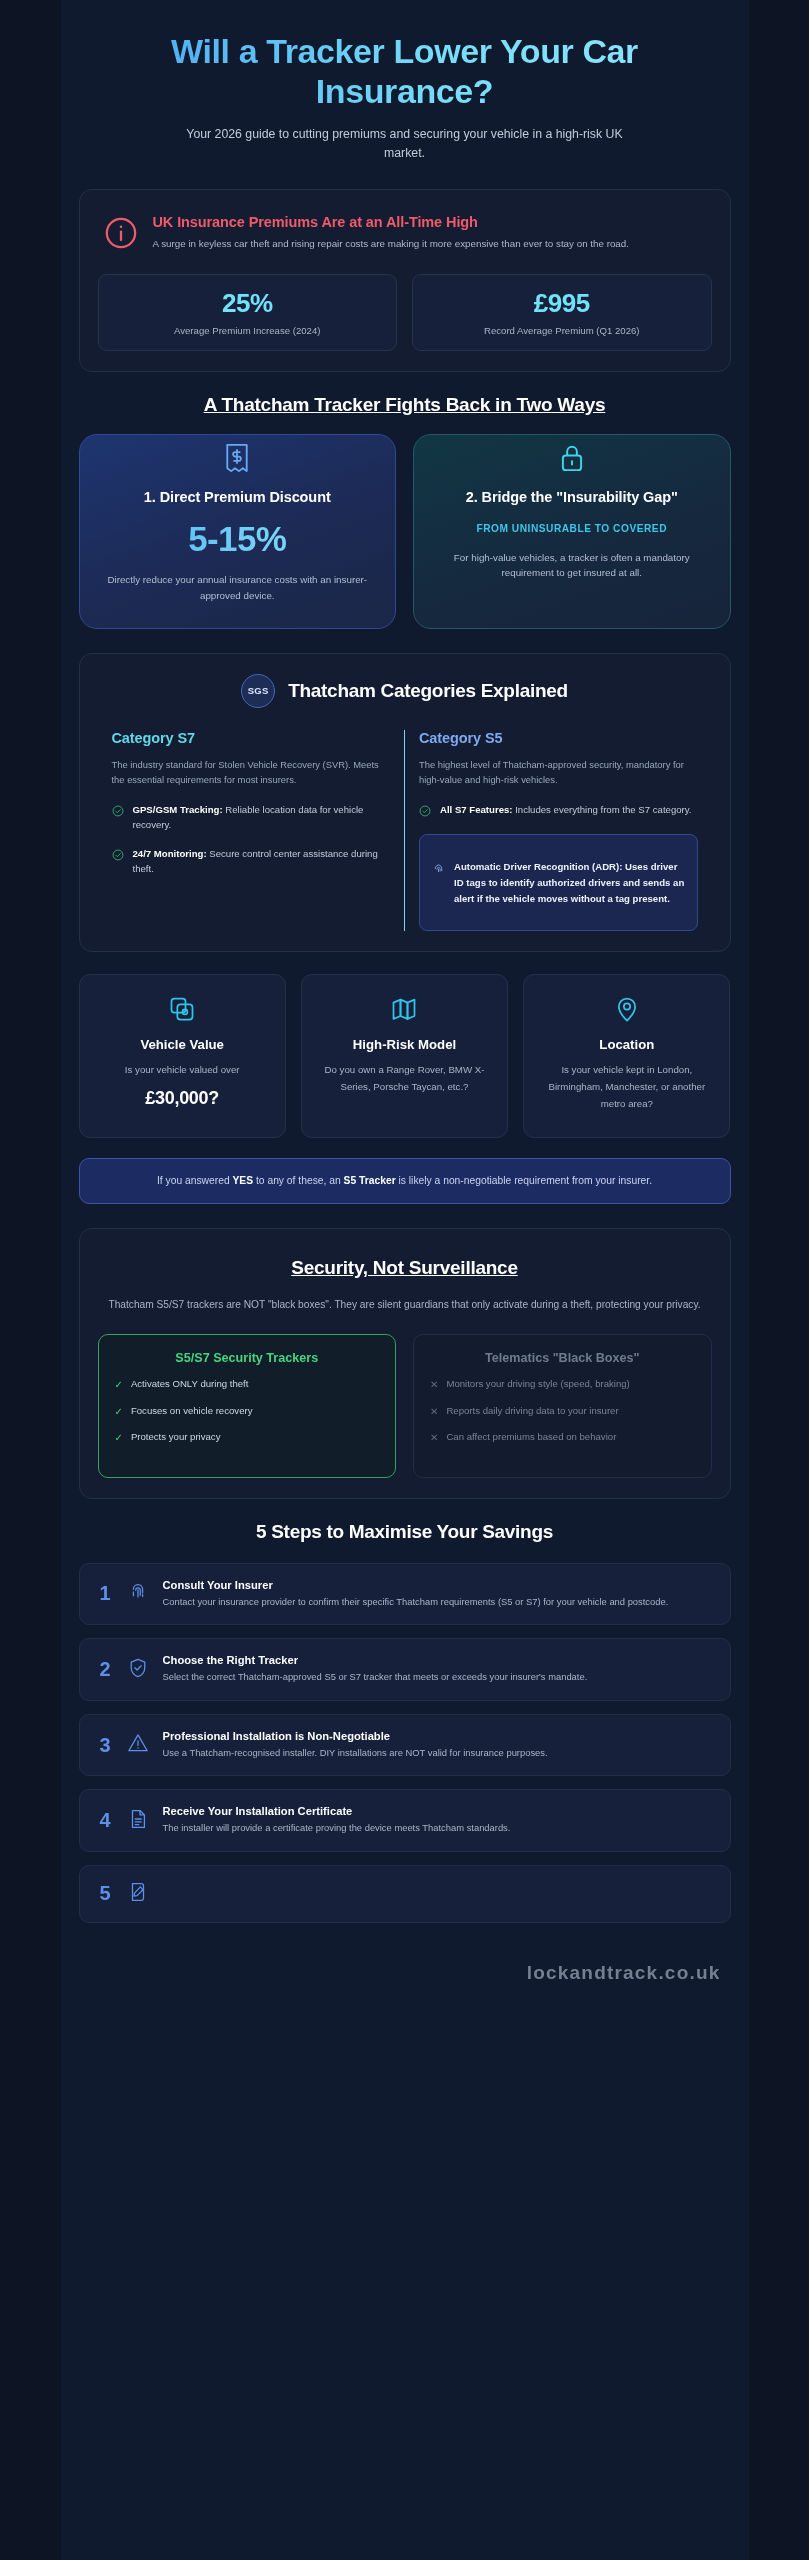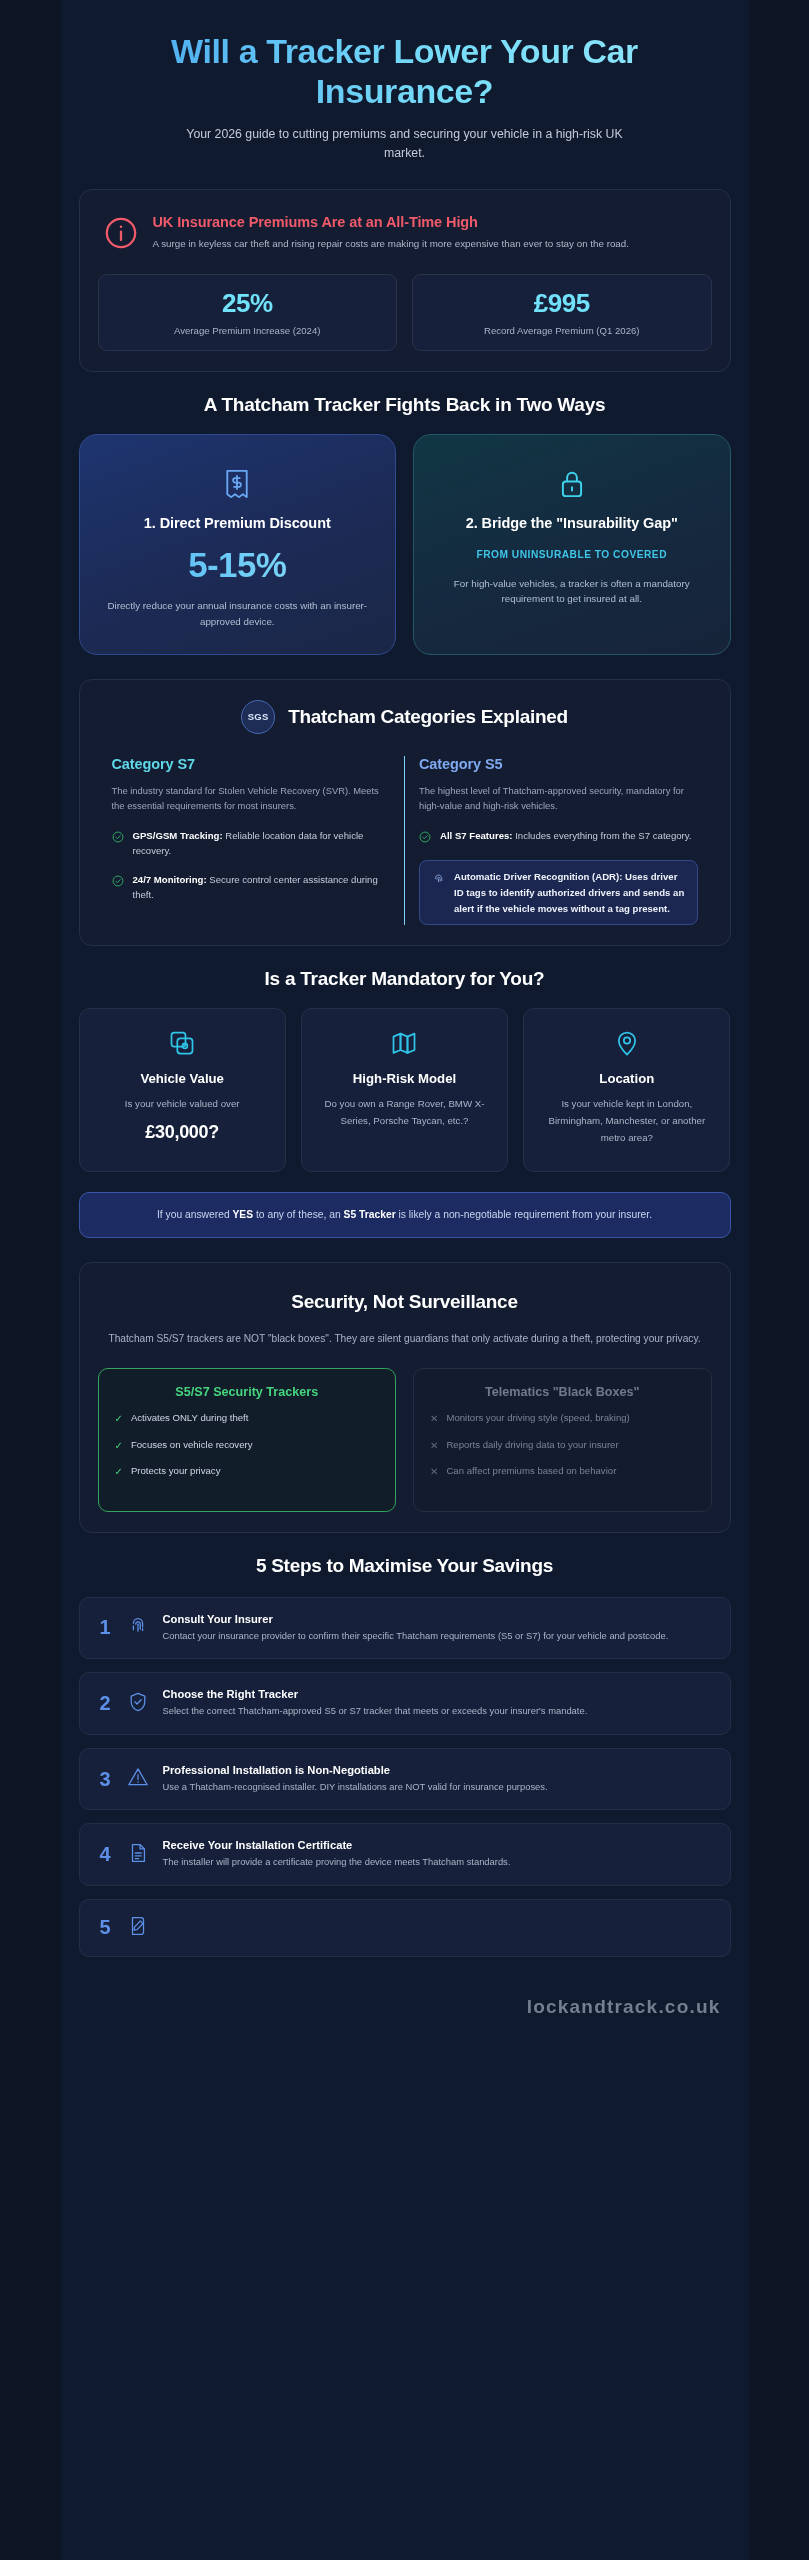--- a/index.html
+++ b/index.html
@@ -83,28 +83,29 @@
   .stat-lbl { margin-top: 8px; font-size: 9.6px; color: #aab5c8; }
 
   
   .sec-title {
     text-align: center;
     color: #ffffff;
     font-size: 19px;
     font-weight: 700;
     letter-spacing: -0.25px;
     margin: 8px 0 18px 0;
+    text-decoration: underline;
   }
 
   
   .ways { display: flex; gap: 17px; margin-bottom: 24px; }
   .way {
     flex: 1;
     border-radius: 18px;
-    padding: 32px 20px 24px 20px;
+    padding: 6px 20px 24px 20px;
     text-align: center;
   }
   .way-a {
     background: linear-gradient(160deg,#1e3570 0%, #1c2a55 55%, #1b2747 100%);
     border: 1px solid #2f4a90;
   }
   .way-b {
     background: linear-gradient(160deg,#113744 0%, #15293f 55%, #17243a 100%);
     border: 1px solid #245867;
   }
@@ -163,21 +164,21 @@
   .cat-intro { font-size: 9.4px; line-height: 1.6; color: #9aa7bd; margin-bottom: 15px; }
   .feat { display: flex; gap: 9px; margin-bottom: 13px; align-items: flex-start;}
   .feat-ico { flex: 0 0 auto; margin-top: 1px; }
   .feat-txt { font-size: 9.6px; line-height: 1.6; color: #c3cddd; }
   .feat-txt b { color: #ffffff; font-weight: 700; }
   .adr {
     background: #1a2category;
     background: #1b2750;
     border: 1px solid #34498c;
     border-radius: 8px;
-    padding: 8px 12px;
+    padding: 24px 12px;
     display: flex;
     gap: 9px;
     align-items: flex-start;
   }
   .adr-txt { font-size: 9.6px; line-height: 1.65; color: #eef2fb; font-weight: 700;}
 
   
   .checks { display: flex; gap: 15px; margin-bottom: 20px; }
   .check {
     flex: 1;
@@ -372,21 +373,20 @@
                 <path d="M8 10v3.2"></path>
                 <path d="M12 10.4v1.6"></path>
               </svg>
             </span>
             <span class="adr-txt">Automatic Driver Recognition (ADR): Uses driver ID tags to identify authorized drivers and sends an alert if the vehicle moves without a tag present.</span>
           </div>
         </div>
       </div>
     </div>
 
-    <h2 class="sec-title">Is a Tracker Mandatory for You?</h2>
     <div class="checks">
       <div class="check">
         <div class="check-ico">
           <svg width="28" height="28" viewBox="0 0 24 24" fill="none" stroke="#2fc4e8" stroke-width="1.5" stroke-linejoin="round">
             <rect x="3" y="3" width="12" height="12" rx="2.4"></rect>
             <rect x="8" y="8" width="13" height="13" rx="2.6"></rect>
             <circle cx="14.5" cy="14.5" r="2.1"></circle>
           </svg>
         </div>
         <h4>Vehicle Value</h4>

